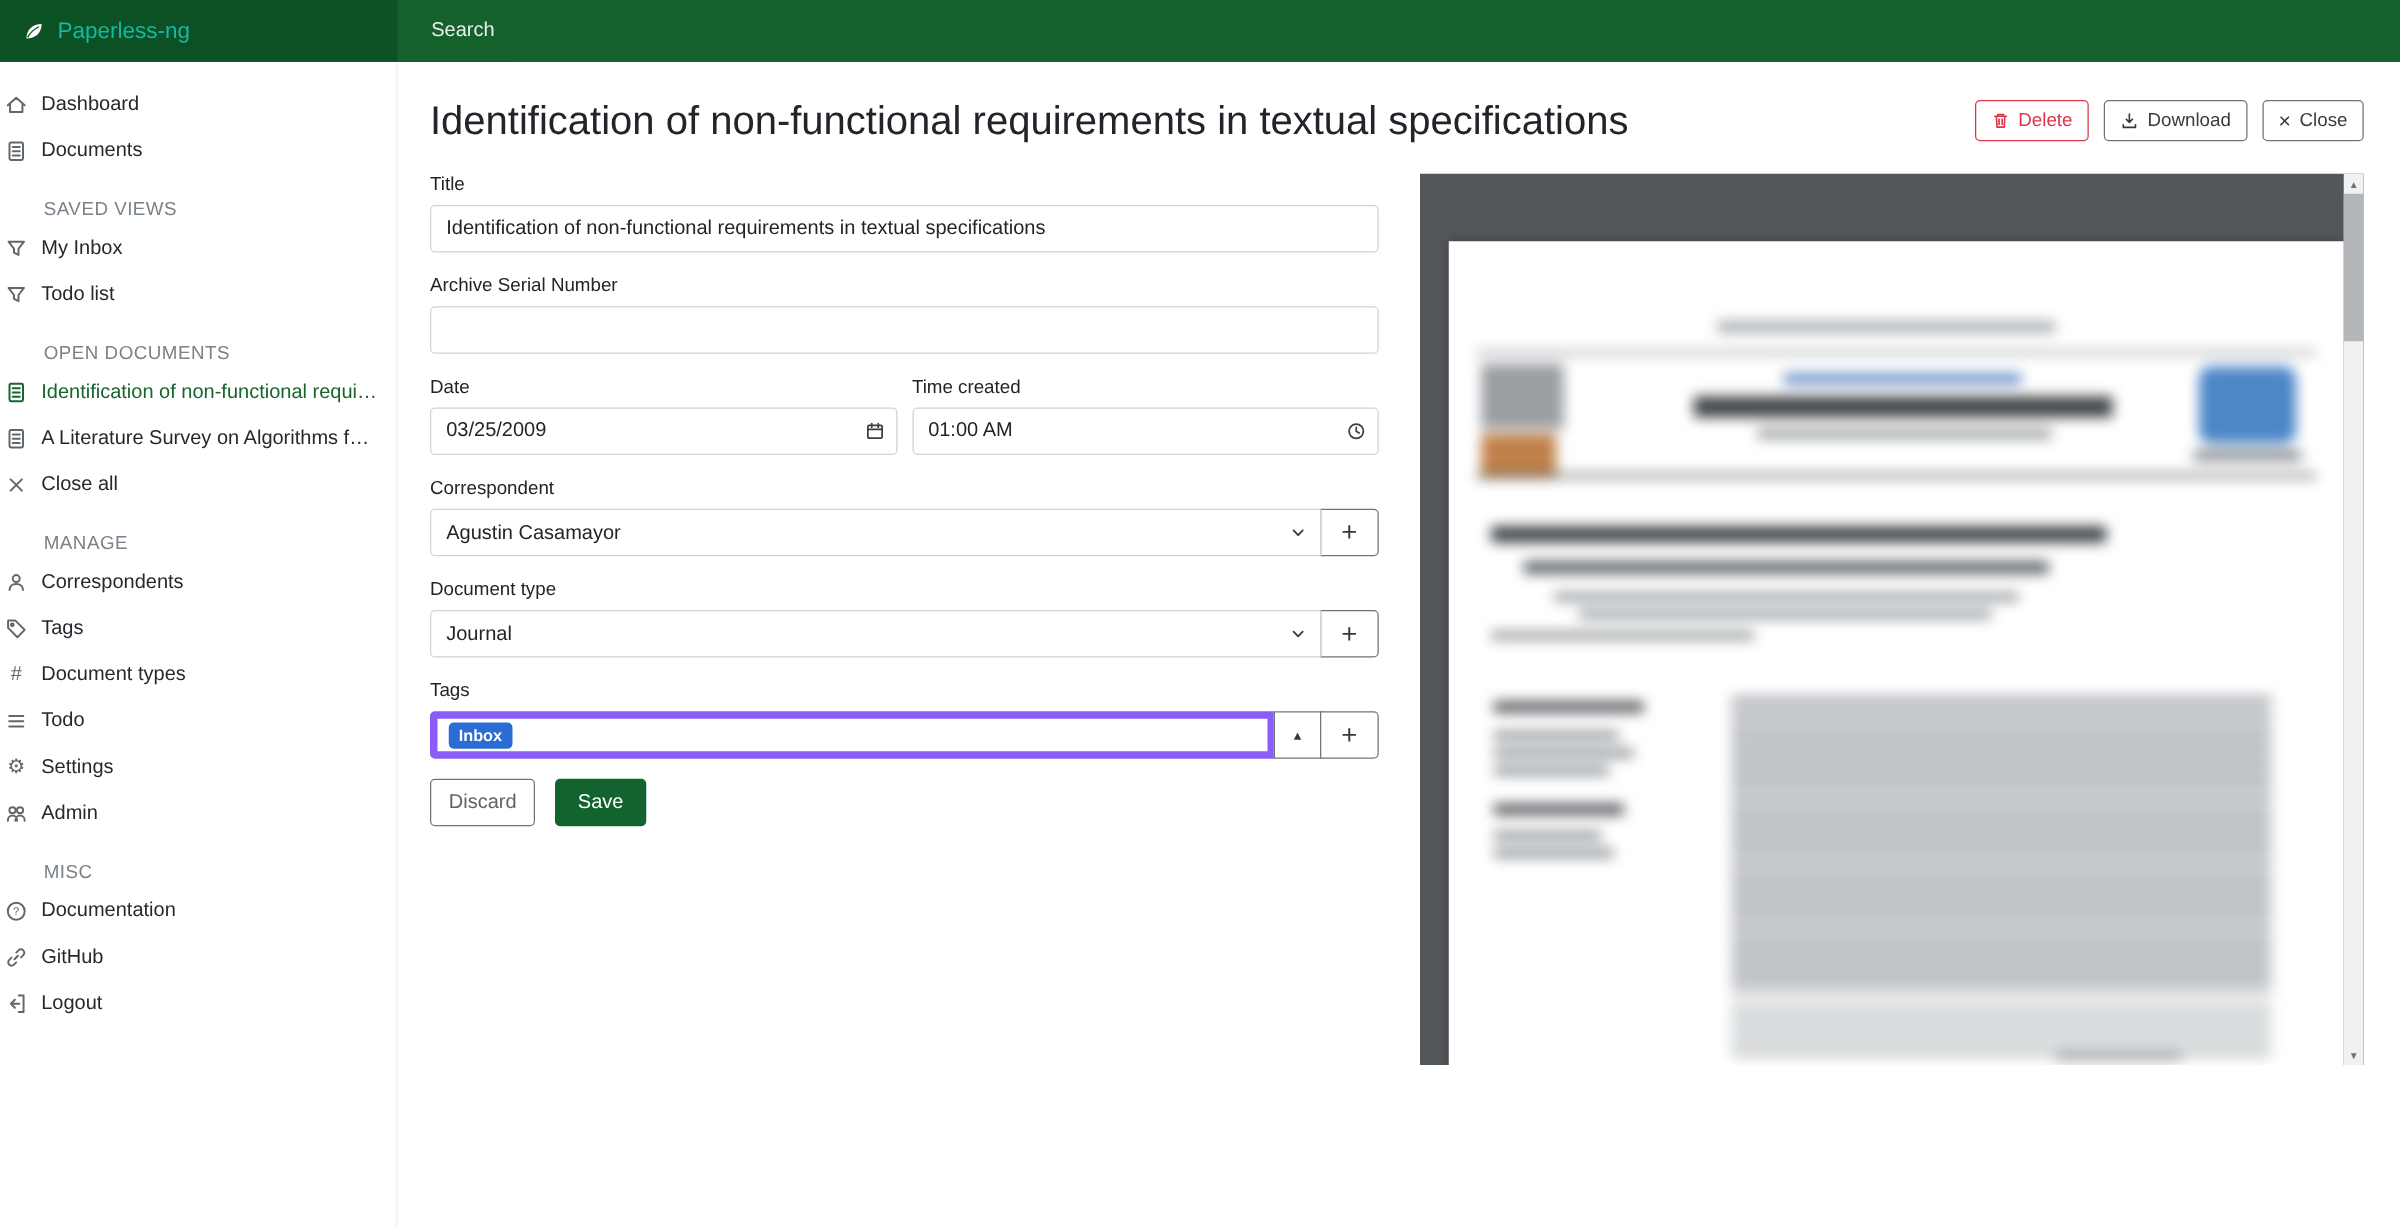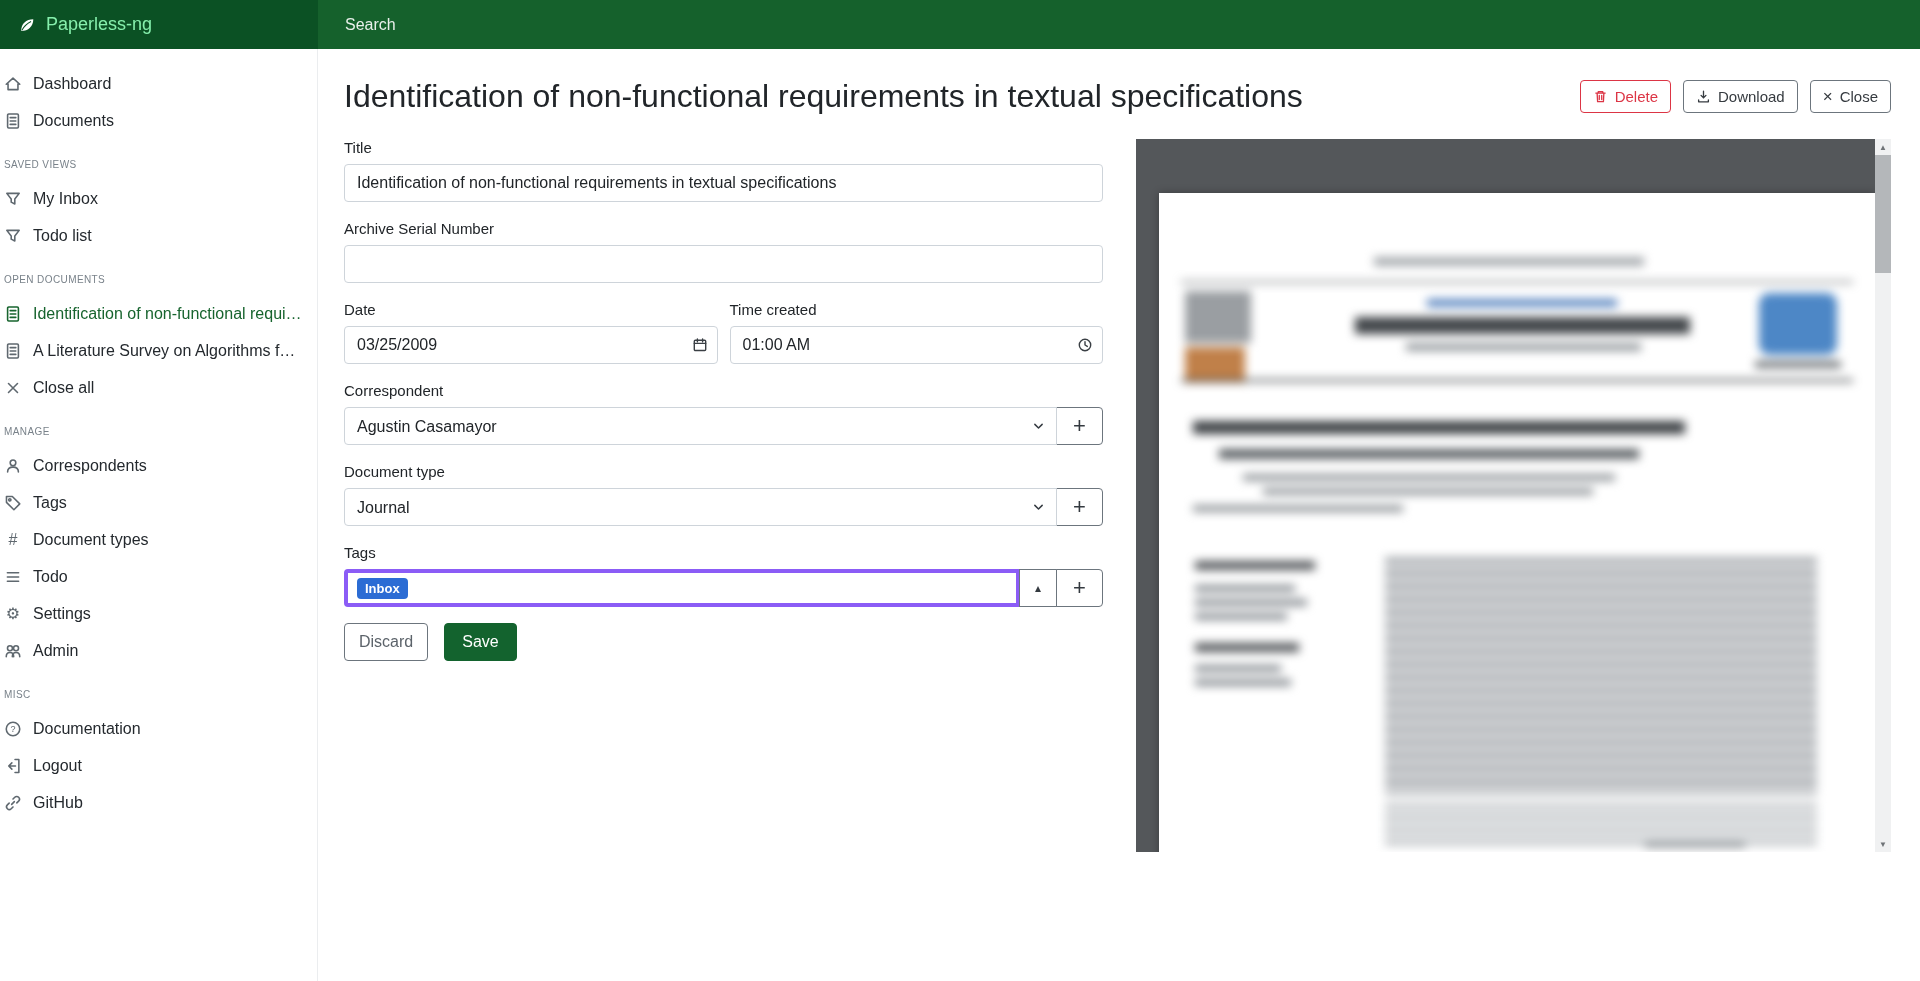--- a/index.html
+++ b/index.html
@@ -7,36 +7,36 @@
   body {
     font-family: "Liberation Sans", sans-serif;
     background:#fff; overflow:hidden; position:relative;
     color:#212529;
   }
 
   
   .navbar { position:fixed; top:0; left:0; right:0; height:49px;
     background:var(--navbar_green,#0b5124); display:flex; align-items:stretch; z-index:20; }
   .brand { width:318px; flex:none; display:flex; align-items:center; gap:10px;
-    padding-left:18px; color:#86efac; font-size:18px; }
+    padding-left:18px; color:#14b8a6; font-size:18px; }
   .search-area { flex:1; background:var(--search_green,#15612c); display:flex; align-items:stretch; }
   .search-input { width:100%; background:transparent; border:none; outline:none;
     color:#fff; font-size:16px; padding:0 27px; font-family:inherit; }
   .search-input::placeholder { color:#f2f6f3; opacity:.96; }
 
   
   .sidebar { position:fixed; top:49px; left:0; bottom:0; width:318px; background:#fff;
     border-right:1px solid #ebedef; padding-top:16px; overflow:hidden; z-index:10; }
   .nav-item { height:37px; display:flex; align-items:center; gap:11px;
     padding:0 14px 0 4px; font-size:16px; color:#24292e; cursor:pointer; white-space:nowrap; }
   .nav-item .label { overflow:hidden; text-overflow:ellipsis; }
   .nav-item .icon { color:#5f686f; }
   .nav-item.active { color:var(--accent_green,#17642e); }
   .nav-item.active .icon { color:var(--accent_green,#17642e); }
-  .section-title { margin:20px 0 6px 4px; font-size:10px; letter-spacing:.4px;
+  .section-title { margin:20px 0 6px 35px; font-size:15px; letter-spacing:.4px;
     color:#79828a; height:15px; }
 
   .icon { width:18px; height:18px; flex:none; display:inline-flex;
     align-items:center; justify-content:center; }
   .icon svg { width:100%; height:100%; }
   svg.stroke { fill:none; stroke:currentColor; stroke-width:1.4;
     stroke-linecap:round; stroke-linejoin:round; }
   .glyph { font-size:16px; line-height:1; }
 
   
@@ -69,21 +69,21 @@
 
   .igroup { display:flex; }
   .select-wrap { position:relative; flex:1; }
   select.form-control { appearance:none; -webkit-appearance:none; padding-right:52px;
     border-radius:4px 0 0 4px; cursor:pointer; }
   .chev { position:absolute; right:12px; top:50%; transform:translateY(-50%);
     width:13px; height:13px; color:#343a40; pointer-events:none; }
   .btn-add { width:47px; height:38px; flex:none; border:1px solid #6c757d; background:#fff;
     border-radius:0 4px 4px 0; margin-left:-1px; font-size:22px; color:#343a40;
     cursor:pointer; display:flex; align-items:center; justify-content:center; font-family:inherit; }
-  .tags-box { flex:1; height:38px; border:4px solid #8b5cf6; border-radius:4px 0 0 4px;
+  .tags-box { flex:1; height:38px; border:6px solid #8b5cf6; border-radius:4px 0 0 4px;
     display:flex; align-items:center; padding:0 9px; gap:6px; background:#fff; }
   .tag-badge { background:var(--tag_blue,#2b6cd4); color:#fff; font-size:13px; font-weight:bold;
     padding:4px 8px; border-radius:4px; line-height:1; }
   .btn-caret { width:38px; height:38px; flex:none; border:1px solid #6c757d; background:#fff;
     margin-left:-1px; font-size:12px; color:#343a40; cursor:pointer;
     display:flex; align-items:center; justify-content:center; font-family:inherit; }
   .form-actions { display:flex; gap:16px; margin-top:16px; }
   .btn-discard { height:38px; padding:0 14px; border:1px solid #6c757d; color:#5c636a;
     background:#fff; border-radius:4px; font-size:16px; font-family:inherit; cursor:pointer; }
   .btn-save { height:38px; padding:0 17px; border:1px solid var(--save_green,#13632e); color:#fff;
@@ -244,32 +244,32 @@
       <svg class="stroke" viewBox="0 0 16 16">
           <circle cx="8" cy="8" r="6"></circle>
           <text x="8" y="11" text-anchor="middle" font-size="8" fill="currentColor" stroke="none">?</text>
         </svg>
       </span>
     <span class="label">Documentation</span>
   </div>
   <div class="nav-item">
     <span class="icon">
       <svg class="stroke" viewBox="0 0 16 16">
+          <path d="M6.8 9.2l2.4-2.4M4.6 8.1 3 9.7a2.4 2.4 0 0 0 3.4 3.4l1.6-1.6M11.4 7.9 13 6.3a2.4 2.4 0 0 0-3.4-3.4L8 4.5"></path>
+        </svg>
+      </span>
+    <span class="label">GitHub</span>
+  </div>
+  <div class="nav-item">
+    <span class="icon">
+      <svg class="stroke" viewBox="0 0 16 16">
           <path d="M9.8 2.2h3.4v11.6H9.8M7 5.2 4.2 8 7 10.8M4.2 8h6"></path>
         </svg>
       </span>
     <span class="label">Logout</span>
-  </div>
-  <div class="nav-item">
-    <span class="icon">
-      <svg class="stroke" viewBox="0 0 16 16">
-          <path d="M6.8 9.2l2.4-2.4M4.6 8.1 3 9.7a2.4 2.4 0 0 0 3.4 3.4l1.6-1.6M11.4 7.9 13 6.3a2.4 2.4 0 0 0-3.4-3.4L8 4.5"></path>
-        </svg>
-      </span>
-    <span class="label">GitHub</span>
   </div>
 </nav>
 
 <main class="main" style="margin-top:49px;">
 
   <div class="page-header">
     <h1 class="page-title">Identification of non-functional requirements in textual specifications</h1>
     <div class="header-actions">
       <button class="btn btn-delete">
         <span class="icon">

